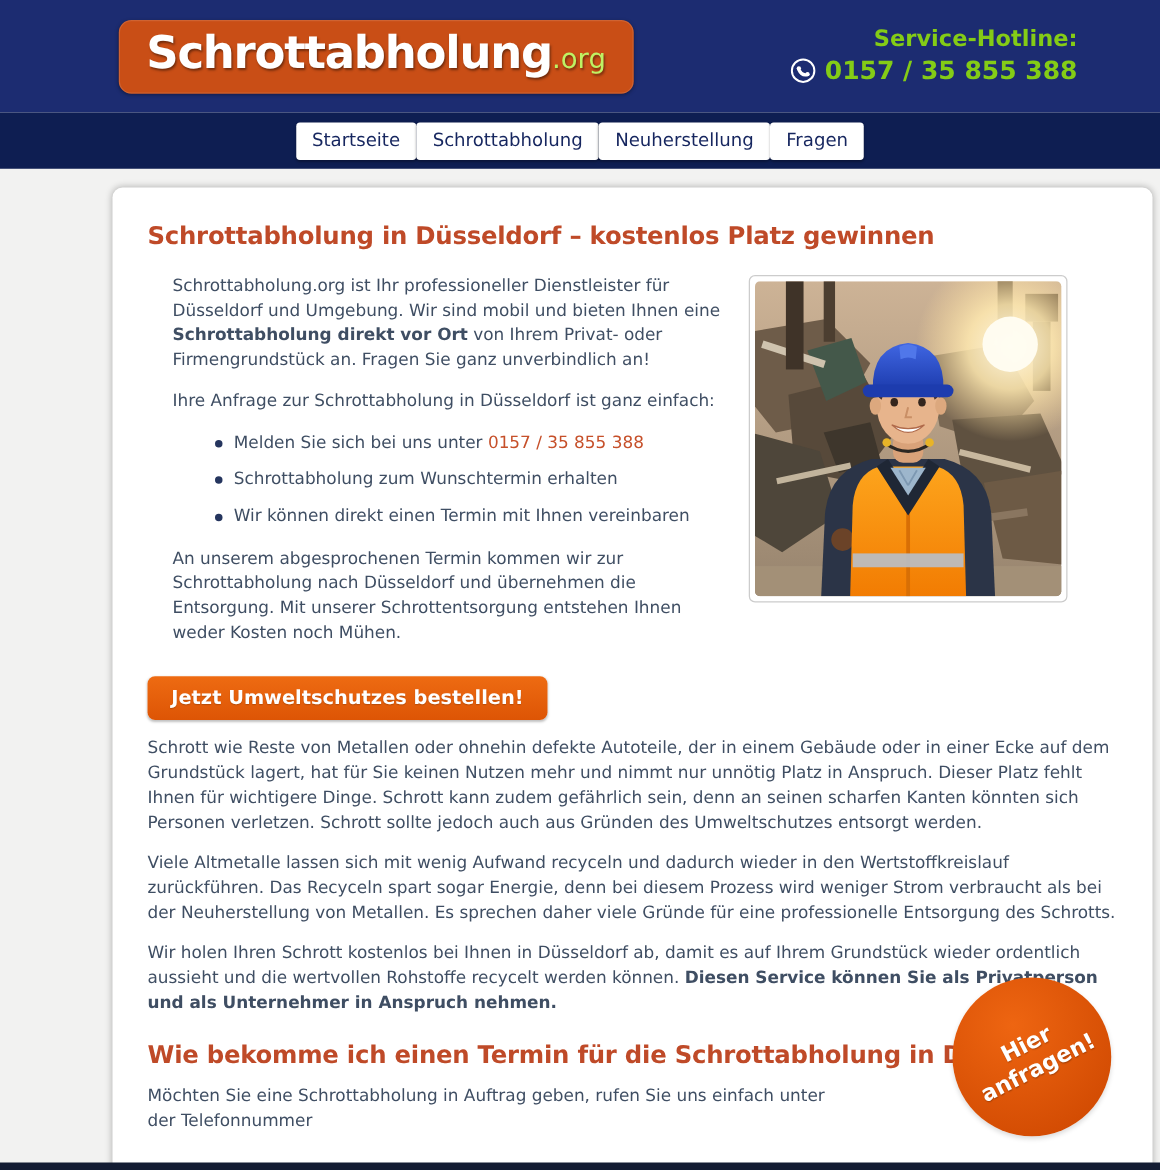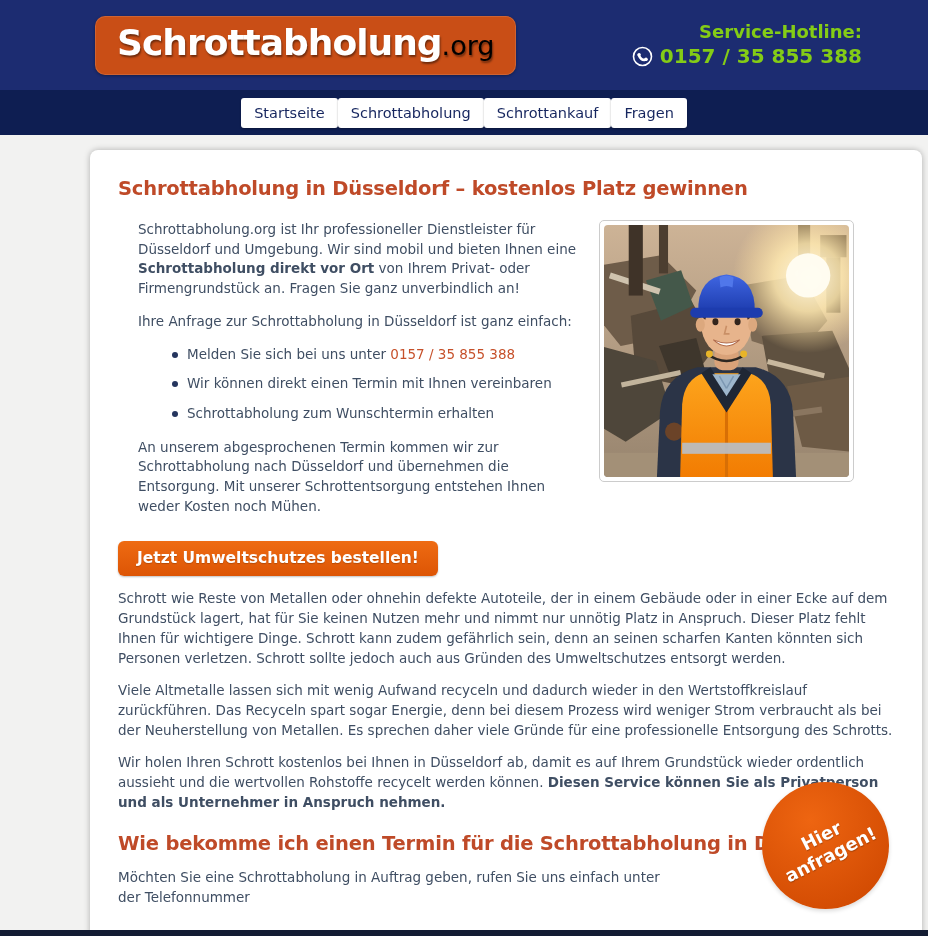--- a/index.html
+++ b/index.html
@@ -26,21 +26,21 @@
     border-radius: 10px;
     padding: 6px 22px 12px 22px;
     box-shadow: inset 0 0 0 1px rgba(255,255,255,.12), 0 1px 3px rgba(0,0,0,.35);
     cursor: pointer;
   }
   .logo-main {
     color: #fff; font-weight: bold; font-size: 36px; letter-spacing: -1px;
     text-shadow: 1px 2px 2px rgba(0,0,0,.45);
   }
   .logo-suffix {
-    color: #000000; font-weight: normal; font-size: 27px;
+    color: #bef264; font-weight: normal; font-size: 22px;
     text-shadow: 1px 2px 2px rgba(0,0,0,.45);
   }
   .hotline { color: #84cc16; text-align: right; line-height: 1.25; }
   .hotline-label { font-size: 18px; font-weight: bold; display: block; }
   .hotline-number-row {
     display: flex; align-items: center; justify-content: flex-end; gap: 7px;
     font-size: 20px; font-weight: bold;
   }
   .phone-icon svg { display: block; }
 
@@ -175,35 +175,35 @@
         </svg>
       </span>
       <span>0157 / 35 855 388</span>
     </span>
   </div>
 </header>
 
 <nav class="site-nav">
   <button class="nav-btn">Startseite</button>
   <button class="nav-btn">Schrottabholung</button>
-  <button class="nav-btn">Schrottankauf</button>
+  <button class="nav-btn">Neuherstellung</button>
   <button class="nav-btn">Fragen</button>
 </nav>
 
 <main class="card">
   <h1>Schrottabholung in Düsseldorf – kostenlos Platz gewinnen</h1>
 
   <div class="top-row">
     <div class="left-col">
       <p><span>Schrottabholung.org ist Ihr professioneller Dienstleister für Düsseldorf und Umgebung. Wir sind mobil und bieten Ihnen eine </span><span style="font-weight: bold;">Schrottabholung direkt vor Ort</span><span> von Ihrem Privat- oder Firmengrundstück an. Fragen Sie ganz unverbindlich an!</span></p>
       <p>Ihre Anfrage zur Schrottabholung in Düsseldorf ist ganz einfach:</p>
       <ul class="steps">
         <li><span>Melden Sie sich bei uns unter </span><span class="accent-text">0157 / 35 855 388</span></li>
+        <li><span>Schrottabholung zum Wunschtermin erhalten</span></li>
         <li><span>Wir können direkt einen Termin mit Ihnen vereinbaren</span></li>
-        <li><span>Schrottabholung zum Wunschtermin erhalten</span></li>
       </ul>
       <p>An unserem abgesprochenen Termin kommen wir zur Schrottabholung nach Düsseldorf und übernehmen die Entsorgung. Mit unserer Schrottentsorgung entstehen Ihnen weder Kosten noch Mühen.</p>
     </div>
 
     <div class="photo-frame">
 
       <svg viewBox="0 0 250 250" preserveAspectRatio="xMidYMid slice">
         <defs>
           <linearGradient id="bgGrad" x1="0" y1="0" x2="0" y2="1">
             <stop offset="0" stop-color="#cdb396"></stop>

